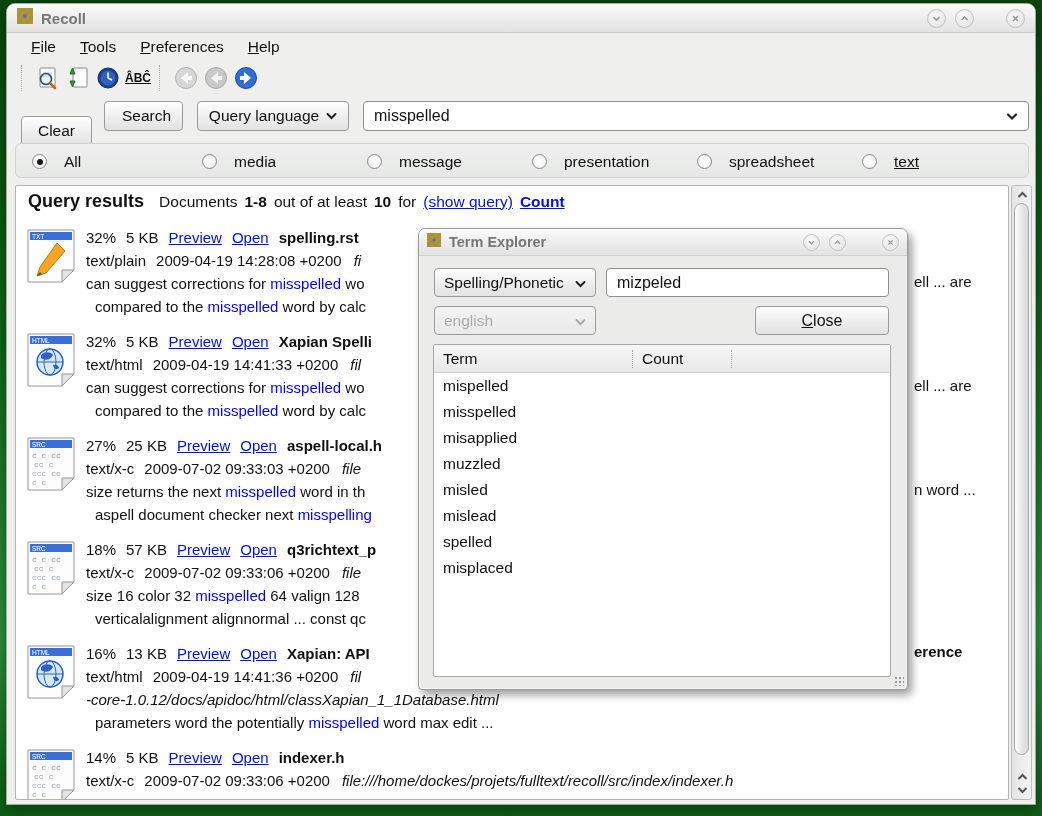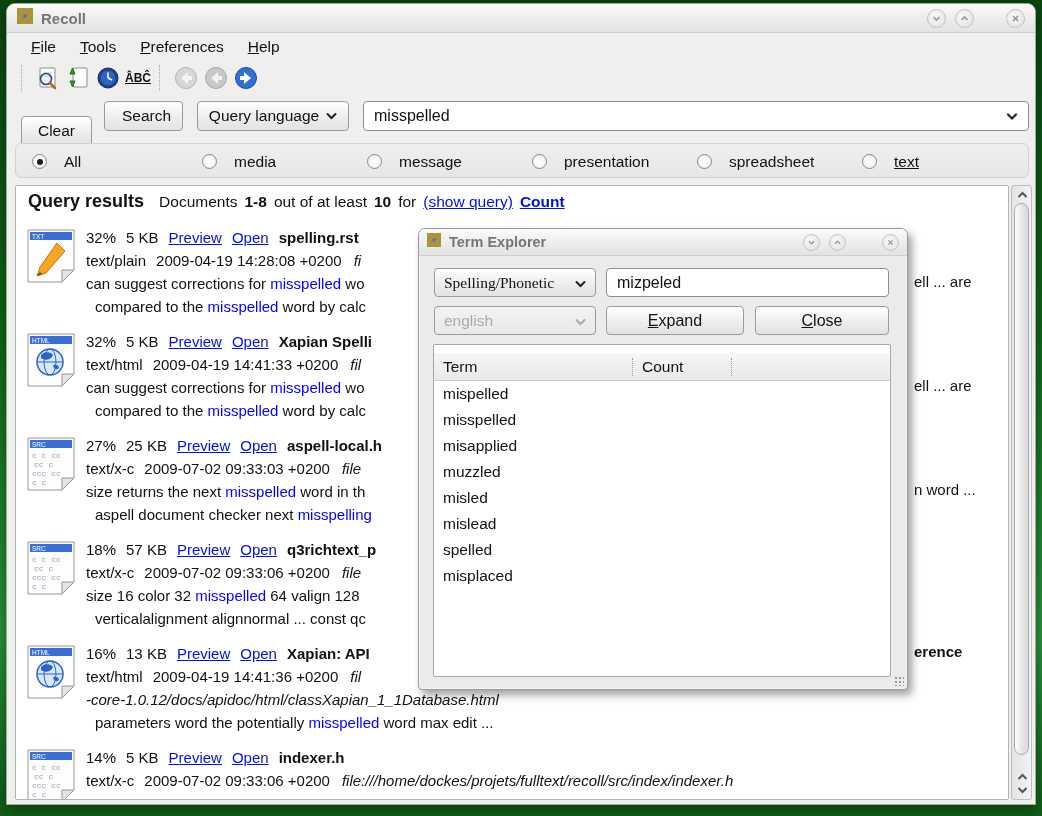--- a/index.html
+++ b/index.html
@@ -118,21 +118,21 @@
     position:absolute; left:187px; top:39px; width:283px; height:29px;
     background:#fff; border:1px solid #8f8f8f; border-radius:4px;
     display:flex; align-items:center; padding:0 10px; font-size:16px;
   }
   .dlg-btn { font-size:16px; }
   .term-table {
     position:absolute; left:14px; top:115px; width:458px; height:333px;
     background:#fff; border:1px solid #a8a8a8; border-radius:2px; overflow:hidden;
   }
   .tt-header { height:28px; display:flex; align-items:center;
-    background:linear-gradient(#f6f6f6,#e9e9e9); border-bottom:1px solid #cfcfcf; font-size:15.5px;margin-top:8px; }
+    background:linear-gradient(#f6f6f6,#e9e9e9); border-bottom:1px solid #cfcfcf; font-size:15.5px; }
   .tt-h-term { width:198px; padding-left:9px; }
   .tt-h-count { width:100px; padding-left:9px; border-left:1px dotted #9f9f9f; border-right:1px dotted #9f9f9f; }
   .tt-row { height:26px; display:flex; align-items:center; font-size:15.5px; }
   .tt-c-term { width:198px; padding-left:9px; }
   .tt-c-count { width:100px; padding-left:9px; }
   .grip { position:absolute; right:3px; bottom:3px; width:10px; height:10px;
     background:radial-gradient(circle,#9a9a9a 1px,transparent 1.2px); background-size:4px 4px; }
 </style>
 </head>
 <body>
@@ -458,43 +458,40 @@
       </span>
       <span class="wc-gap" style="width:18px"></span>
       <span class="wc-btn">
         <svg width="11" height="11" viewBox="0 0 13 13">
             <path d="M4 4 L9 9 M9 4 L4 9" fill="none" stroke="#979797" stroke-width="1.6"></path>
           </svg>
       </span>
     </span>
   </div>
 
-  <div class="dlg-combo" style="left:15px; top:39px; width:162px;font-family:Liberation Serif, serif;">
+  <div class="dlg-combo" style="left:15px; top:39px; width:162px;">
     <span>Spelling/Phonetic</span>
     <span class="combo-arrow">
       <svg width="11" height="8" viewBox="0 0 11 8">
           <path d="M1.5 2 L5.5 6 L9.5 2" fill="none" stroke="#222" stroke-width="2" stroke-linecap="round"></path>
         </svg>
     </span>
   </div>
   <div class="dlg-input">
     <span>mizpeled</span>
   </div>
 
   <div class="dlg-combo disabled" style="left:15px; top:77px; width:162px;">
     <span>english</span>
     <span class="combo-arrow">
       <svg width="11" height="8" viewBox="0 0 11 8">
           <path d="M1.5 2 L5.5 6 L9.5 2" fill="none" stroke="#aaa" stroke-width="2" stroke-linecap="round"></path>
         </svg>
     </span>
   </div>
-  <div class="btn dlg-btn" style="left:187px; top:77px; width:138px; position:absolute; height:29px;">
-    <span id="expand-label"><span class="accel">E</span>xpand</span>
-  </div>
   <div class="btn dlg-btn" style="left:336px; top:77px; width:134px; position:absolute; height:29px;">
     <span id="close-label"><span class="accel">C</span>lose</span>
   </div>
 
   <div class="term-table">
     <div class="tt-header">
       <span class="tt-h-term">Term</span>
       <span class="tt-h-count">Count</span>
     </div>
 

